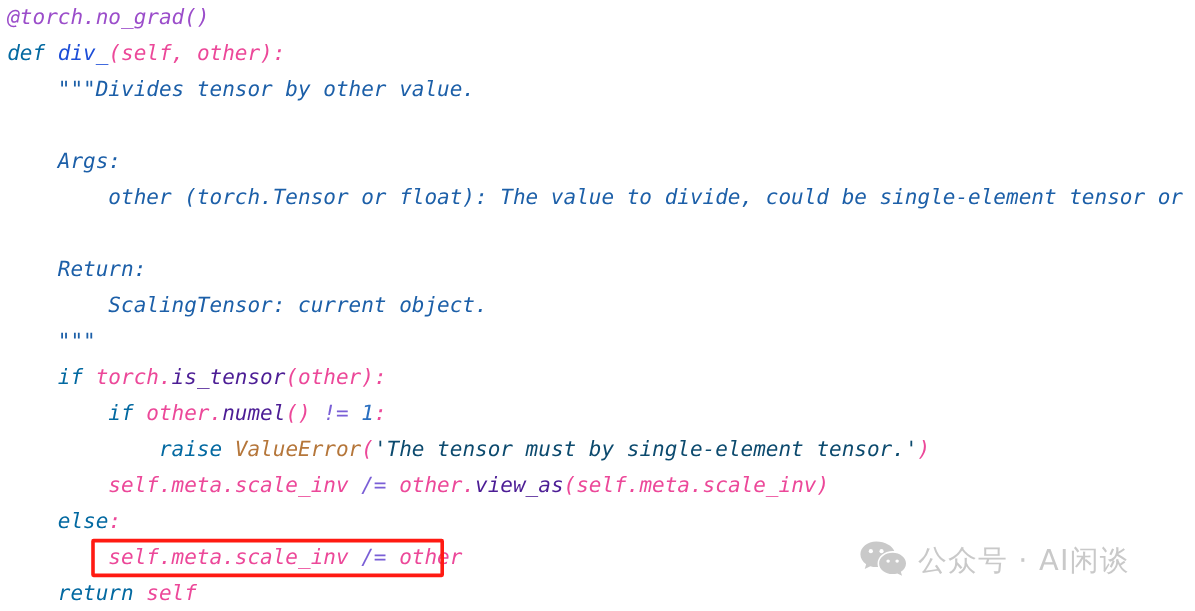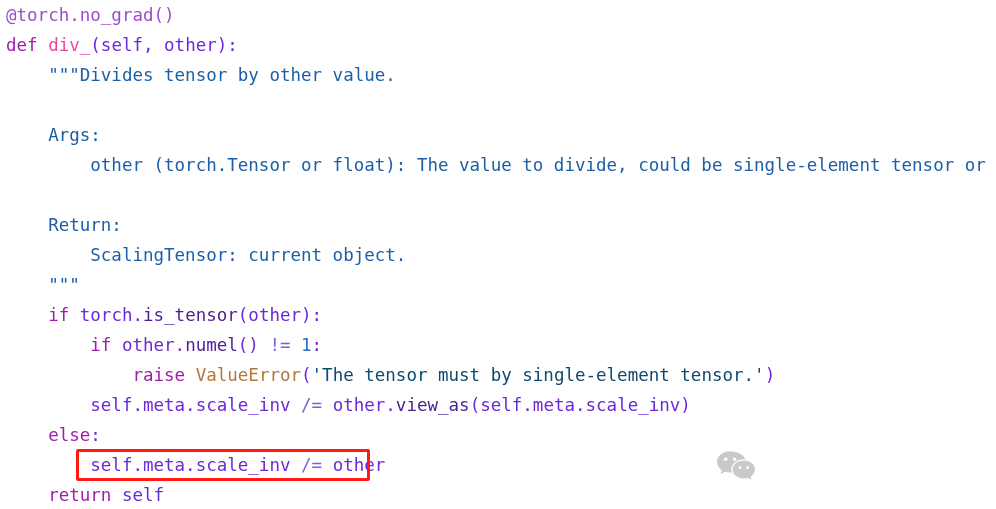--- a/index.html
+++ b/index.html
@@ -34,27 +34,28 @@
     line-height: 30px;
     white-space: pre;
     letter-spacing: 0px;
   }
   .code-line {
     height: 30px;
     line-height: 30px;
     white-space: pre;
     padding-left: 6px;
     box-sizing: border-box;
+    font-style: italic;
   }
 
   
-  .tok-plain     { color: #6d28d9; margin-top: 12px; }
-  .tok-keyword   { color: #a21caf; }
+  .tok-plain     { color: #ec4899; margin-top: 12px; }
+  .tok-keyword   { color: #0369a1; }
   .tok-decorator { color: #9b4dca; }
-  .tok-func      { color: #ec4899; text-align: center; }
+  .tok-func      { color: #1d4ed8; text-align: center; }
   .tok-method    { color: #4c1d95; }
   .tok-operator  { color: #7a5fd6; }
   .tok-string    { color: #0c4a6e; }
   .tok-docstring { color: #1c5fa8; }
   .tok-exception { color: #b5763a; }
   .tok-number    { color: #2a6fc0; }
 
   
   #highlight-box {
     position: absolute;
@@ -109,15 +110,16 @@
         <g fill="#c9c9c9">
           <path d="M14.2 1.2C6.9 1.2 1 6.0 1 11.9c0 3.3 1.9 6.3 4.8 8.3L4.6 24.2l4.7-2.4c1.5.45 3.1.7 4.9.7.5 0 1.0-.02 1.5-.07a9.9 9.9 0 0 1-.4-2.8c0-5.8 5.6-10.5 12.6-10.5.45 0 .9.02 1.33.06C27.8 5.0 21.7 1.2 14.2 1.2z"></path>
           <circle cx="9.7" cy="9.3" r="1.75" fill="#ffffff"></circle>
           <circle cx="18.6" cy="9.3" r="1.75" fill="#ffffff"></circle>
           <path d="M39 19.5c0-4.9-5.0-8.9-11.2-8.9-6.2 0-11.2 4.0-11.2 8.9 0 4.9 5.0 8.9 11.2 8.9 1.4 0 2.8-.2 4.0-.58l3.9 2.0-1.0-3.3c2.6-1.65 4.3-4.15 4.3-7.02z"></path>
           <circle cx="24.1" cy="17.6" r="1.45" fill="#ffffff"></circle>
           <circle cx="31.6" cy="17.6" r="1.45" fill="#ffffff"></circle>
         </g>
       </svg>
     </span>
+    <span class="wm-text">公众号 · AI闲谈</span>
   </div>
 
 </div>
 
 </body></html>

